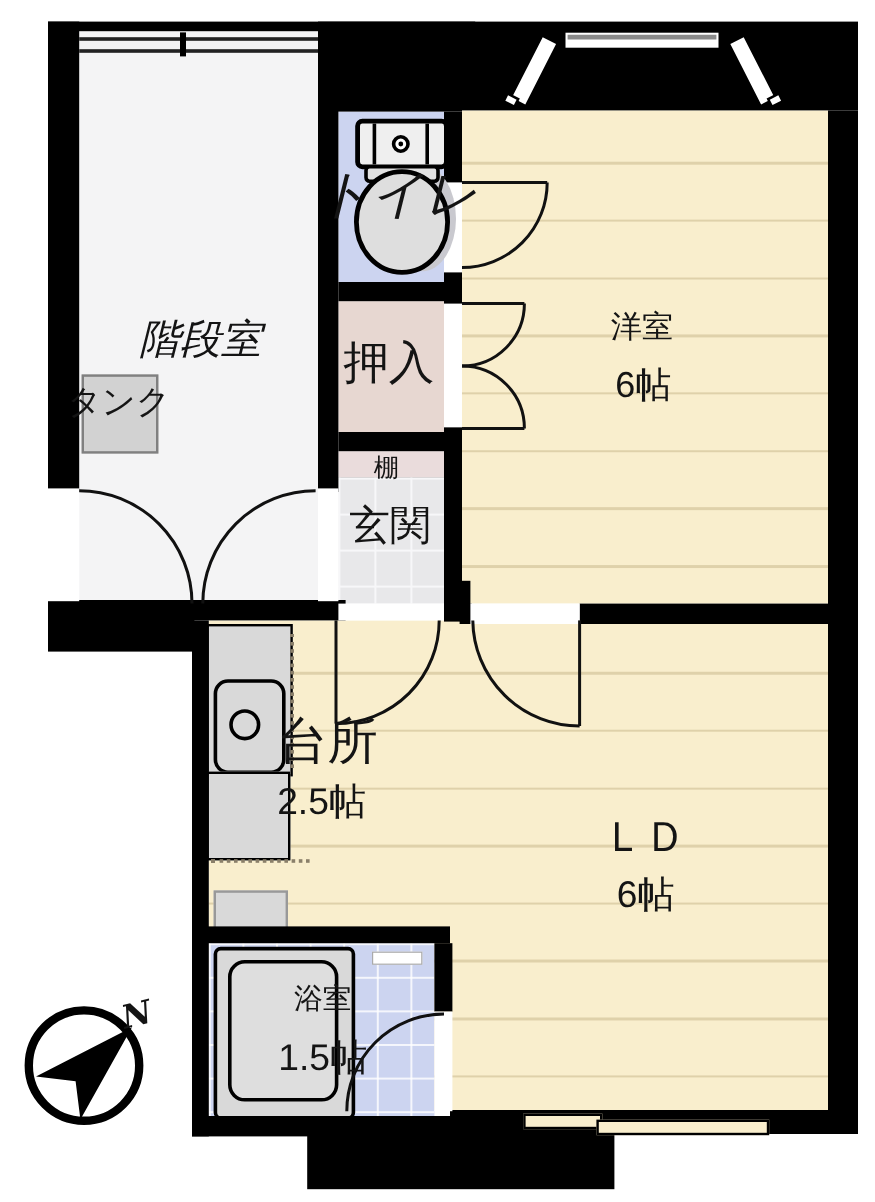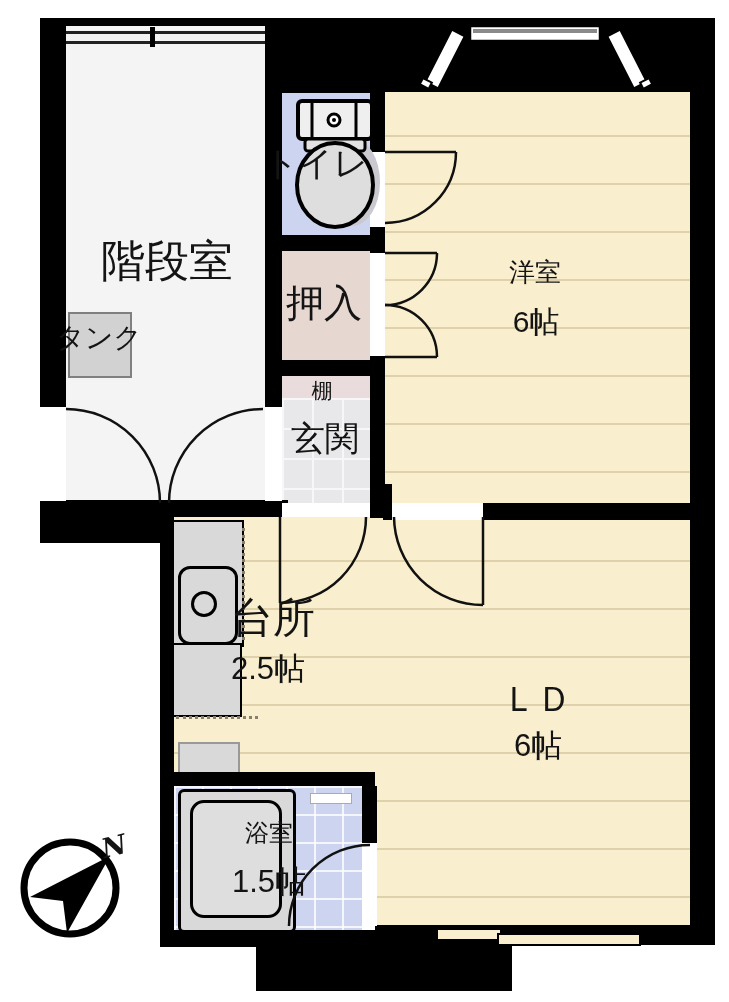--- a/index.html
+++ b/index.html
@@ -125,23 +125,23 @@
       <path d="M483,605 A89,89 0 0 1 394,517"></path>
       <path d="M370,845 A81,81 0 0 0 289,926"></path>
     </g>
 
     <g>
       <circle cx="70" cy="888" r="46" fill="#fff" stroke="#000" stroke-width="7"></circle>
       <polygon points="110,856 30,897 63,901 67,933" fill="#000"></polygon>
     </g>
   </svg>
 
-  <div class="lbl" style="left:167px;top:261px;font-size:44px;">階段室</div>
-  <div class="lbl" style="left:99px;top:338px;font-size:28px;">タンク</div>
-  <div class="lbl" style="left:316px;top:163px;font-size:34px;">トイレ</div>
+  <div class="lbl" style="left:167px;top:283px;font-size:34px;font-style:italic;">階段室</div>
+  <div class="lbl" style="left:99px;top:338px;font-size:28px;font-family:Liberation Mono, monospace;">タンク</div>
+  <div class="lbl" style="left:331px;top:163px;font-size:44px;font-style:italic;">トイレ</div>
   <div class="lbl" style="left:324px;top:303px;font-size:38px;">押入</div>
   <div class="lbl" style="left:322px;top:390px;font-size:21px;">棚</div>
   <div class="lbl" style="left:325px;top:438px;font-size:34px;">玄関</div>
   <div class="lbl" style="left:535px;top:272px;font-size:26px;">洋室</div>
   <div class="lbl" style="left:536px;top:322px;font-size:30px;">6帖</div>
   <div class="lbl" style="left:273px;top:618px;font-size:42px;">台所</div>
   <div class="lbl" style="left:268px;top:668px;font-size:31px;">2.5帖</div>
   <div class="lbl" style="left:537px;top:698px;font-size:35px;">ＬＤ</div>
   <div class="lbl" style="left:538px;top:745px;font-size:31px;">6帖</div>
   <div class="lbl" style="left:269px;top:833px;font-size:24px;">浴室</div>

